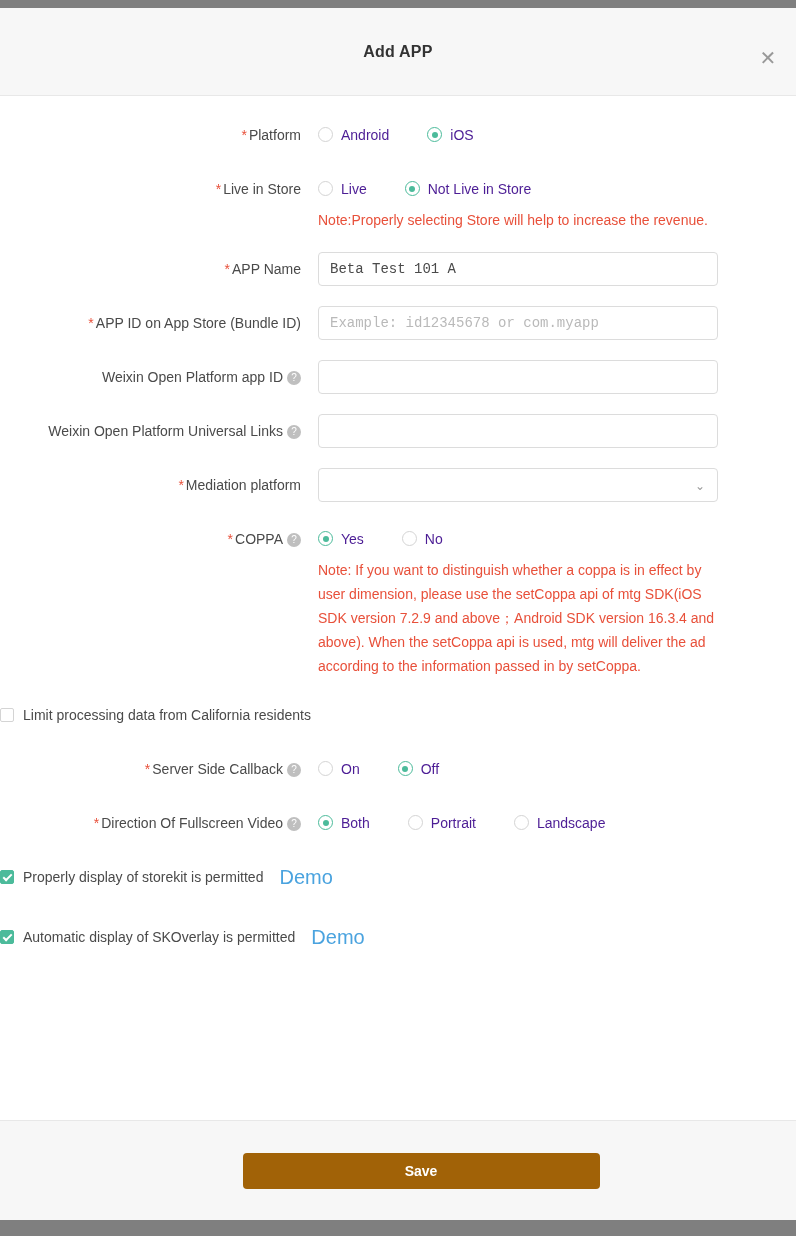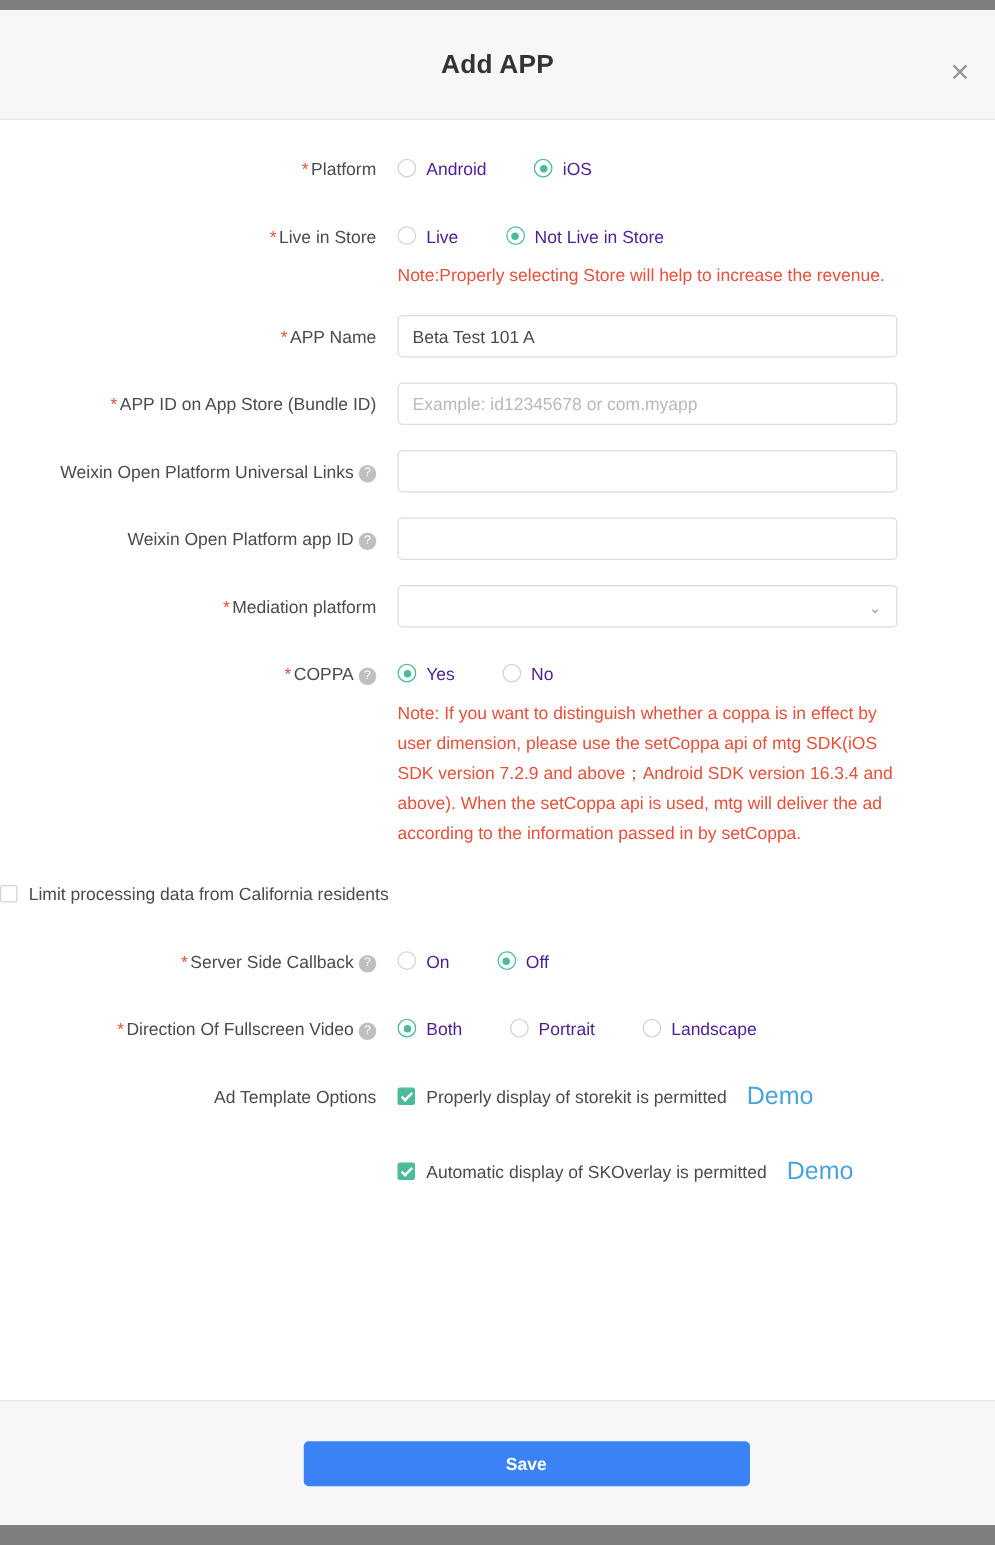--- a/index.html
+++ b/index.html
@@ -26,21 +26,21 @@
   .modal-header {
     height: 88px;
     background: #f7f7f7;
     border-bottom: 1px solid #e8e8e8;
     position: relative;
     display: flex;
     align-items: center;
     justify-content: center;
   }
   .modal-title {
-    font-size: 21px;
+    font-size: 16px;
     font-weight: bold;
     color: #333333;
     letter-spacing: 0.2px;
   }
   .close-icon {
     position: absolute;
     right: 16px;
     top: 38px;
     width: 24px; height: 24px;
     color: #999999;
@@ -164,21 +164,21 @@
   }
   .note.wide { max-width: 400px; }
   input.text {
     width: 400px;
     height: 34px;
     border: 1px solid #dcdcdc;
     border-radius: 4px;
     padding: 0 11px;
     font-size: 14px;
     color: #4a4a4a;
-    font-family: Liberation Sans, sans-serif;
+    font-family: Liberation Mono, monospace;
     outline: none;
     background: #ffffff;
   }
   input.text::placeholder { color: #b9b9b9; }
   .select-wrap {
     width: 400px;
     height: 34px;
     border: 1px solid #dcdcdc;
     border-radius: 4px;
     position: relative;
@@ -210,21 +210,21 @@
     height: 100px;
     background: #f7f7f7;
     border-top: 1px solid #e8e8e8;
     display: flex;
     align-items: center;
     justify-content: center;
   }
   .save-button {
     width: 357px;
     height: 36px;
-    background: #3b82f6;
+    background: #a16207;
     color: #ffffff;
     border: none;
     border-radius: 4px;
     font-size: 14px;
     font-weight: bold;
     font-family: "Liberation Sans", sans-serif;
     cursor: pointer;
     margin-left: 46px;
   }
 </style>
@@ -291,30 +291,30 @@
         <div class="form-label">
           <span class="req">*</span><span>APP ID on App Store (Bundle ID)</span>
         </div>
         <div class="form-field">
           <input class="text" type="text" placeholder="Example: id12345678 or com.myapp" style="">
         </div>
       </div>
 
       <div class="form-row">
         <div class="form-label">
+          <span>Weixin Open Platform app ID</span><span class="help-icon">?</span>
+        </div>
+        <div class="form-field">
+          <input class="text" type="text" value="" style="">
+        </div>
+      </div>
+
+      <div class="form-row">
+        <div class="form-label">
           <span>Weixin Open Platform Universal Links</span><span class="help-icon">?</span>
-        </div>
-        <div class="form-field">
-          <input class="text" type="text" value="" style="">
-        </div>
-      </div>
-
-      <div class="form-row">
-        <div class="form-label">
-          <span>Weixin Open Platform app ID</span><span class="help-icon">?</span>
         </div>
         <div class="form-field">
           <input class="text" type="text" value="" style="">
         </div>
       </div>
 
       <div class="form-row">
         <div class="form-label">
           <span class="req">*</span><span>Mediation platform</span>
         </div>
@@ -388,23 +388,20 @@
             </label>
             <label class="radio-item">
               <span class="radio"></span>
               <span>Landscape</span>
             </label>
           </div>
         </div>
       </div>
 
       <div class="form-row ad-template-row">
-        <div class="form-label">
-          <span>Ad Template Options</span>
-        </div>
         <div class="form-field">
           <div class="check-item">
             <span class="checkbox checked"></span>
             <span>Properly display of storekit is permitted</span>
             <a class="demo-link">Demo</a>
           </div>
           <div class="check-item" style="margin-top:26px;">
             <span class="checkbox checked"></span>
             <span>Automatic display of SKOverlay is permitted</span>
             <a class="demo-link">Demo</a>

